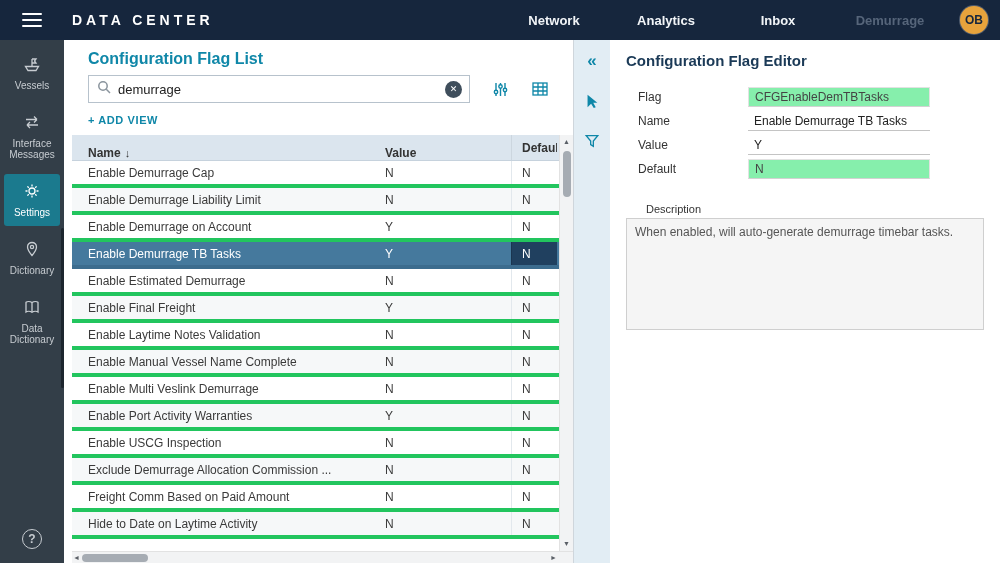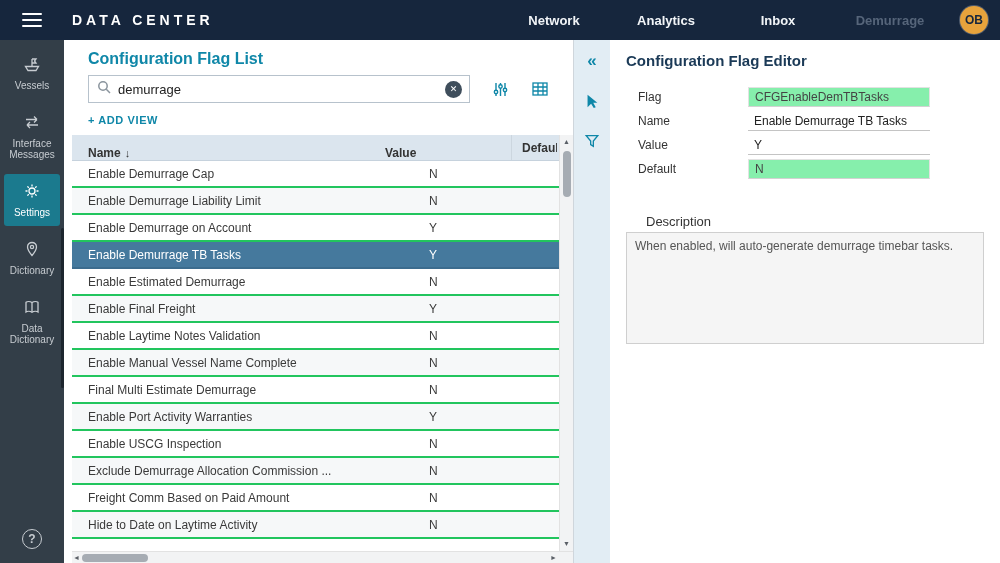--- a/index.html
+++ b/index.html
@@ -56,21 +56,21 @@
   .grid { flex:1; min-width:0; display:flex; flex-direction:column; overflow:hidden; }
   .grid-header { height:26px; flex:none; background:#dbe5ee; display:flex; align-items:flex-end;
                  font-size:12px; font-weight:bold; color:#333; border-bottom:1px solid #c6d2dd; }
   .cell-name { width:313px; flex:none; padding-left:16px; overflow:hidden; white-space:nowrap; text-overflow:ellipsis; }
   .cell-value { width:126px; flex:none; overflow:hidden; white-space:nowrap; }
   .cell-default { width:46px; flex:none; padding-left:10px; overflow:hidden; white-space:nowrap;
                   border-left:1px solid #ccd6df; align-self:stretch; display:flex; align-items:center; }
   .sort-glyph { font-weight:bold; margin-left:4px; font-size:11px; }
   .grid-rows { flex:1; overflow:hidden; }
   .row { height:27px; display:flex; align-items:center; font-size:12px; color:#3a3a3a;
-         border-bottom:2px solid #22c55e; background:#fff; cursor:pointer;gap:44px; }
+         border-bottom:4px solid #22c55e; background:#fff; cursor:pointer; }
   .row:nth-child(even) { background:#f6f8f9; }
   .row .cell-default { border-left:1px solid #e2e8ed; }
   .row.selected { background:#45799d; color:#fff; border-bottom-color:#3c6c8e; }
   .row.selected .cell-default { background:#20405f; border-left-color:#1a3550; }
 
   .vscroll { width:14px; flex:none; background:#f2f3f4; border-left:1px solid #e2e2e2;
              position:relative; display:flex; flex-direction:column; align-items:center; }
   .vscroll .arr { font-size:7px; color:#5a5f66; line-height:14px; height:14px; cursor:pointer; }
   .vscroll .arr.down { position:absolute; bottom:0; }
   .vthumb { position:absolute; top:16px; left:3px; width:8px; height:46px; background:#a6acb3; border-radius:4px; cursor:pointer; }
@@ -90,21 +90,21 @@
 
   
   .editor { flex:1; background:#fff; padding:12px 16px 20px 16px; display:flex; flex-direction:column; min-width:0; }
   .editor-title { color:#1b3a57; font-size:15px; font-weight:bold; margin-bottom:18px; }
   .field { display:flex; align-items:center; margin-bottom:4px; padding-left:12px; }
   .field label { width:110px; flex:none; font-size:12px; color:#333; }
   .field input { width:182px; height:20px; font-size:12px; padding:1px 6px; color:#222;
                  font-family:"Liberation Sans", sans-serif; background:#fff;
                  border:none; border-bottom:1px solid #c4c4c4; outline:none; }
   .field.readonly input { background:#86efac; border:1px solid #e2e2e2; border-bottom:1px solid #d2d2d2; color:#444; }
-  .desc-label { font-size:13px; color:#333; margin:31px 0 3px 2px;padding-left:18px; }
+  .desc-label { font-size:11px; color:#333; margin:20px 0 3px 2px;padding-left:18px; }
   .desc-box { width:100%; height:112px; resize:none; background:#f5f5f5; border:1px solid #cfcfcf;
               font-size:12px; color:#555; padding:6px 8px; font-family:"Liberation Sans", sans-serif; outline:none; }
   .save-btn { margin-top:auto; height:26px; background:#2c5d7e; color:#fff; border:none; border-radius:2px;
               font-size:13px; font-family:"Liberation Sans", sans-serif; cursor:pointer; width:100%; }
 </style>
 </head>
 <body>
 
 <div class="app">
 
@@ -264,21 +264,21 @@
                 <div class="cell-default">N</div>
               </div>
 
               <div class="row">
                 <div class="cell-name">Enable Manual Vessel Name Complete</div>
                 <div class="cell-value">N</div>
                 <div class="cell-default">N</div>
               </div>
 
               <div class="row">
-                <div class="cell-name">Final Multi Estimate Demurrage</div>
+                <div class="cell-name">Enable Multi Veslink Demurrage</div>
                 <div class="cell-value">N</div>
                 <div class="cell-default">N</div>
               </div>
 
               <div class="row">
                 <div class="cell-name">Enable Port Activity Warranties</div>
                 <div class="cell-value">Y</div>
                 <div class="cell-default">N</div>
               </div>
 

